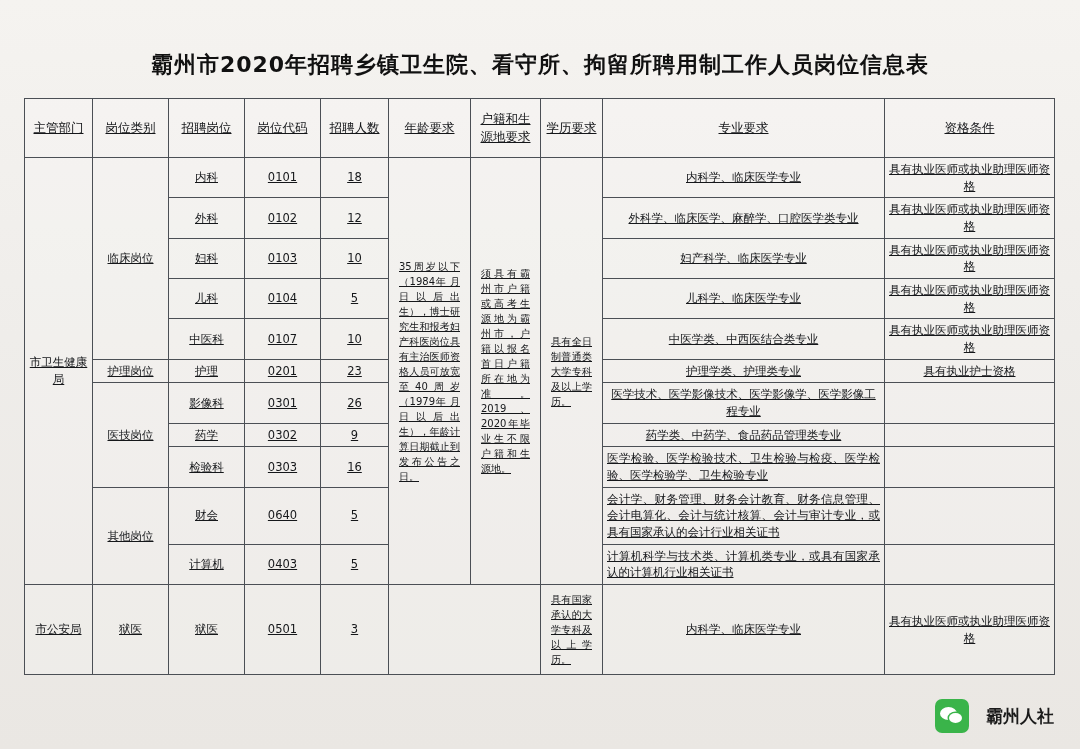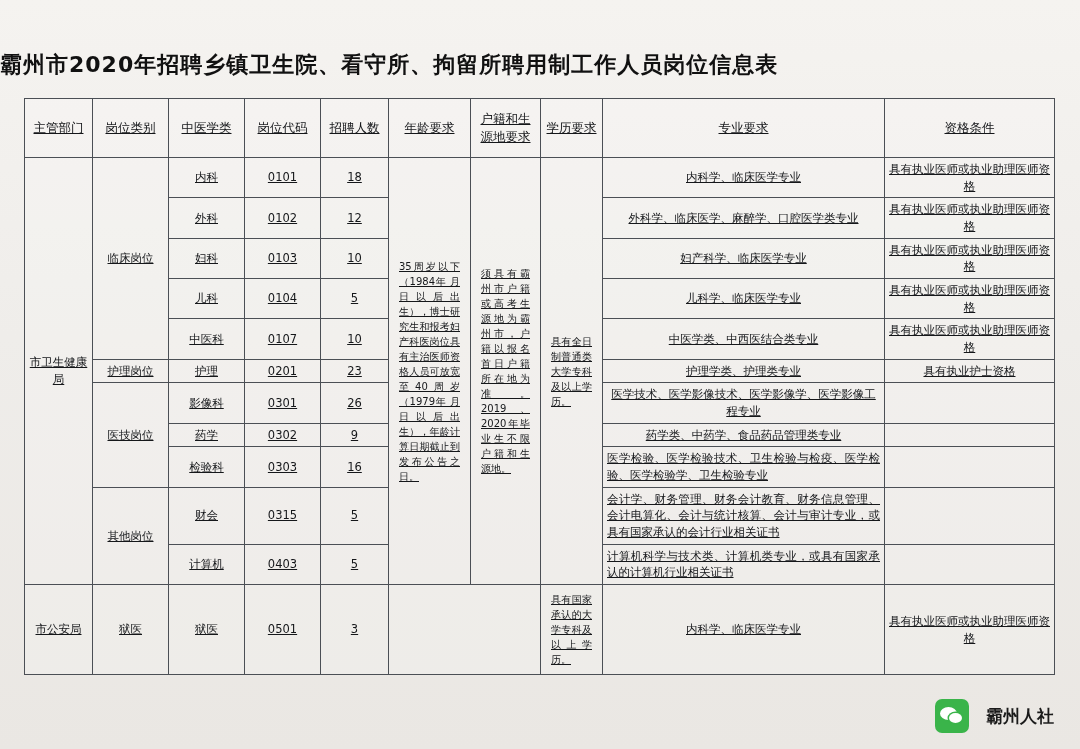--- a/index.html
+++ b/index.html
@@ -20,20 +20,21 @@
     left: 0; top: 0;
     width: 1080px;
     height: 749px;
     background: linear-gradient(180deg, #f5f3f0 0%, #efedea 45%, #eae7e3 100%);
   }
   .doc-title {
     position: absolute;
     top: 50px;
     left: 0;
     width: 1080px;
+    text-align: center;
     font-size: 22px;
     font-weight: bold;
     letter-spacing: 1px;
     color: #111;
     font-family: "DejaVu Sans", "Liberation Sans", sans-serif;
   }
   .table-wrap {
     position: absolute;
     left: 24px;
     top: 98px;
@@ -150,21 +151,21 @@
           <col class="col-age">
           <col class="col-hukou">
           <col class="col-edu">
         <col class="col-major">
           <col class="col-qual">
       </colgroup>
       <thead>
         <tr>
           <td>主管部门</td>
           <td>岗位类别</td>
-          <td>中医学类</td>
+          <td>招聘岗位</td>
           <td>岗位代码</td>
           <td>招聘人数</td>
           <td>年龄要求</td>
           <td>户籍和生源地要求</td>
           <td>学历要求</td>
           <td>专业要求</td>
           <td>资格条件</td>
         </tr>
       </thead>
       <tbody>
@@ -250,21 +251,21 @@
           <td>检验科</td>
           <td>0303</td>
           <td>16</td>
           <td class="major-cell left">医学检验、医学检验技术、卫生检验与检疫、医学检验、医学检验学、卫生检验专业</td>
           <td class="qual-cell"></td>
         </tr>
 
         <tr>
           <td rowspan="2">其他岗位</td>
           <td>财会</td>
-          <td>0315</td>
+          <td>0640</td>
           <td>5</td>
           <td class="major-cell left">会计学、财务管理、财务会计教育、财务信息管理、会计电算化、会计与统计核算、会计与审计专业，或具有国家承认的会计行业相关证书</td>
           <td class="qual-cell"></td>
         </tr>
 
         <tr>
           <td>计算机</td>
           <td>0403</td>
           <td>5</td>
           <td class="major-cell left">计算机科学与技术类、计算机类专业，或具有国家承认的计算机行业相关证书</td>

